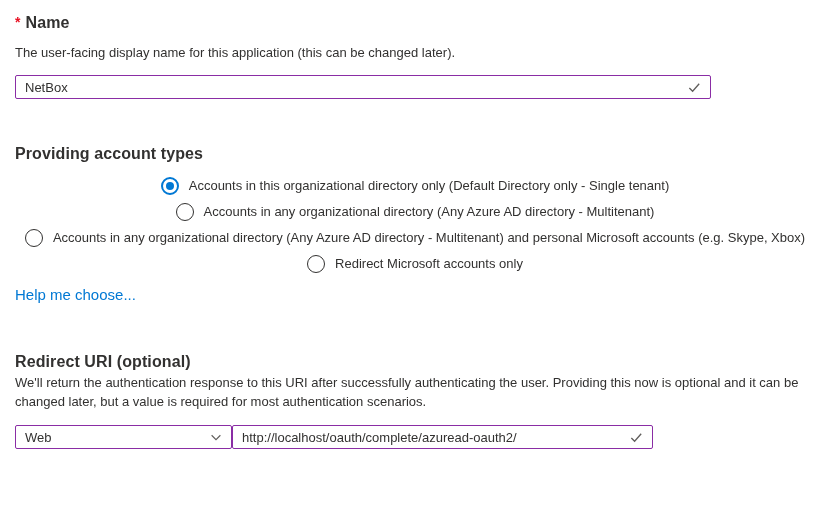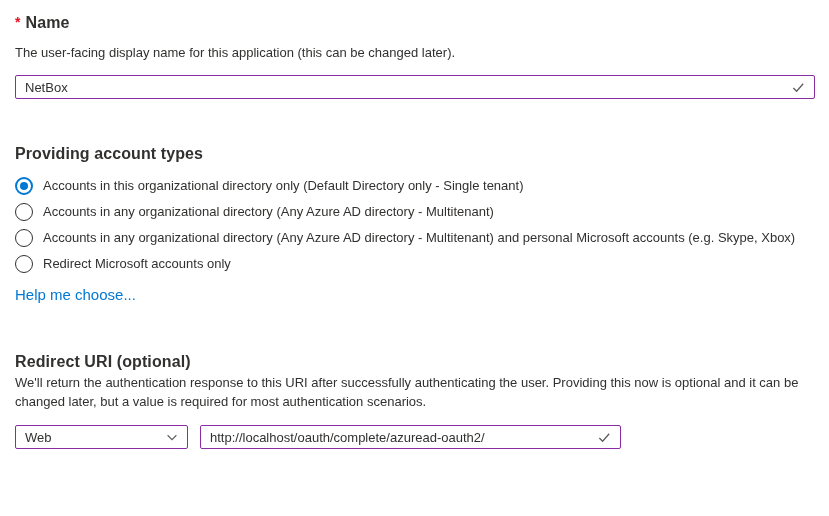--- a/index.html
+++ b/index.html
@@ -36,33 +36,34 @@
   .field{
     height:24px;
     border:1px solid var(--accent-purple);
     border-radius:2px;
     background:#fff;
     display:flex;align-items:center;
     padding:0 8px 0 9px;
     font-size:13px;
   }
   .field .val{flex:1 1 auto;white-space:nowrap;overflow:hidden;}
-  #name-input{margin-top:14px;width:800px;}
+  #name-input{margin-top:14px;width:696px;}
 
   .icon{flex:0 0 auto;display:flex;align-items:center;}
   .icon svg{display:block;}
 
   #acct-title{margin-top:44px;}
   #acct-q{margin-top:17px;line-height:16px;}
 
   .radio-group{margin-top:9px;}
   .radio-row{
     display:flex;align-items:center;
     height:26px;
     cursor:default;
+    justify-content:center;
   }
   .radio{
     width:18px;height:18px;border-radius:50%;
     border:1px solid var(--text);
     background:#fff;
     flex:0 0 auto;
     position:relative;
   }
   .radio.on{border:2px solid var(--accent-blue);}
   .radio.on::after{
@@ -82,22 +83,22 @@
     cursor:pointer;
   }
 
   #redirect-title{margin-top:47px;}
   #redirect-desc{margin-top:1px;max-width:801px;}
 
   .controls-row{
     margin-top:14px;
     display:flex;align-items:center;
   }
-  #platform-select{width:173px;cursor:pointer;}
-  #uri-input{width:421px;margin-left:12px;}
+  #platform-select{width:217px;cursor:pointer;}
+  #uri-input{width:421px;}
 </style>
 </head>
 <body>
 
 <div class="page">
 
   <h2 class="section-title" id="name-title"><span class="req">*</span><span>Name</span></h2>
 
   <p class="desc" id="name-desc">The user-facing display name for this application (this can be changed later).</p>
 

